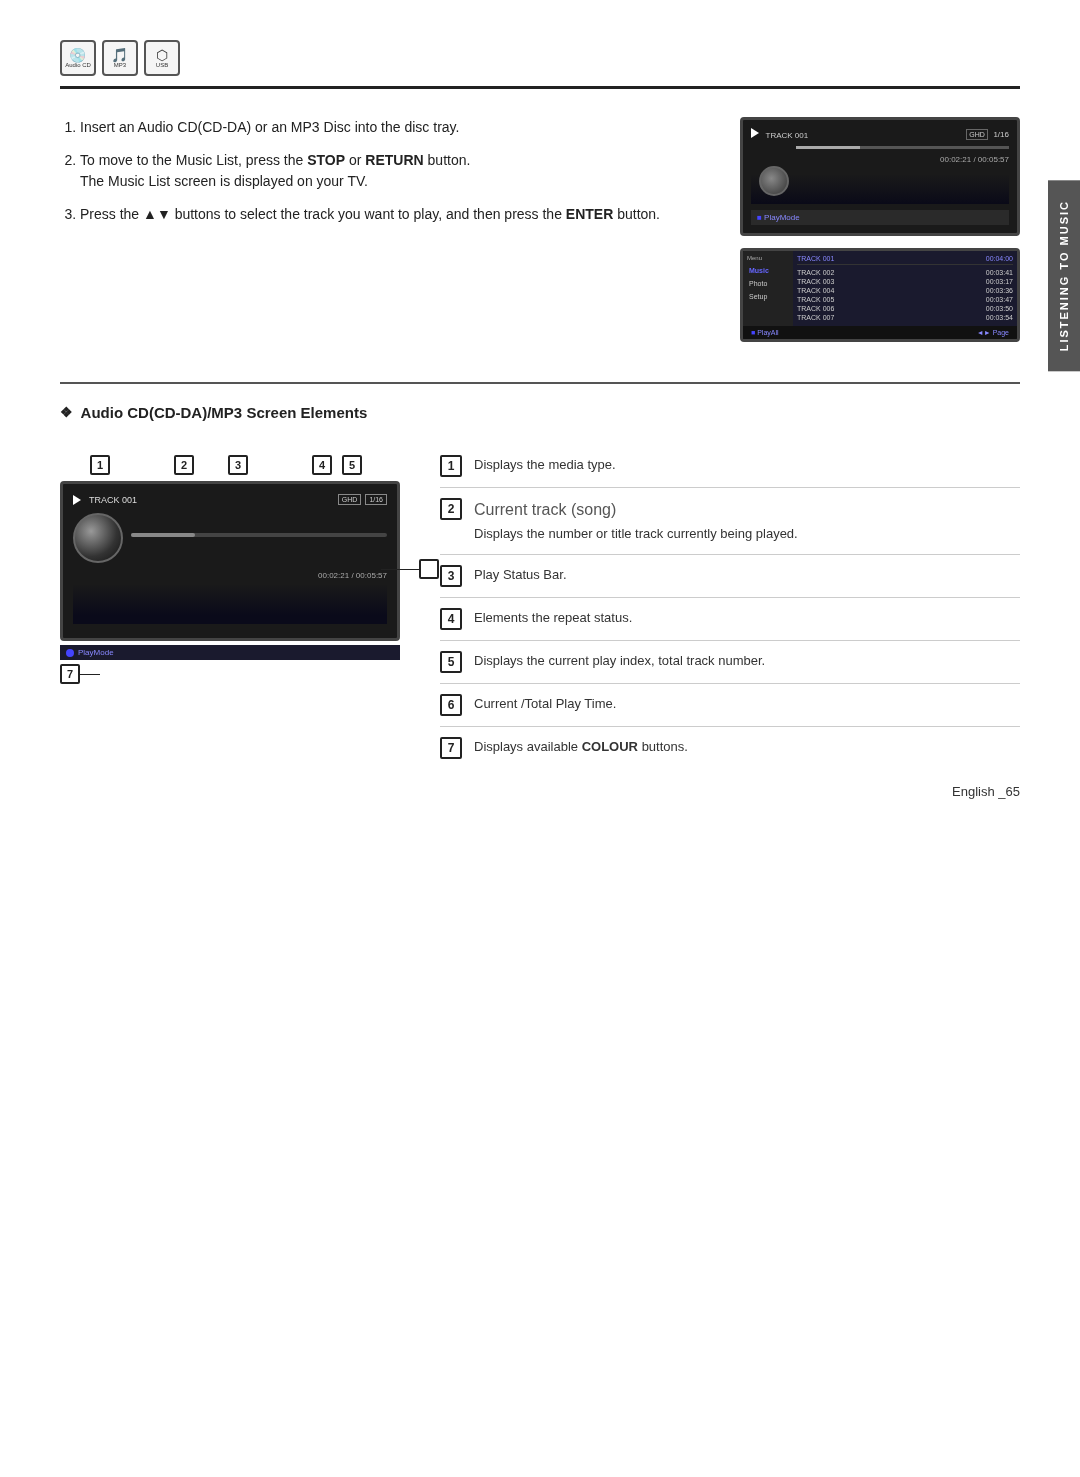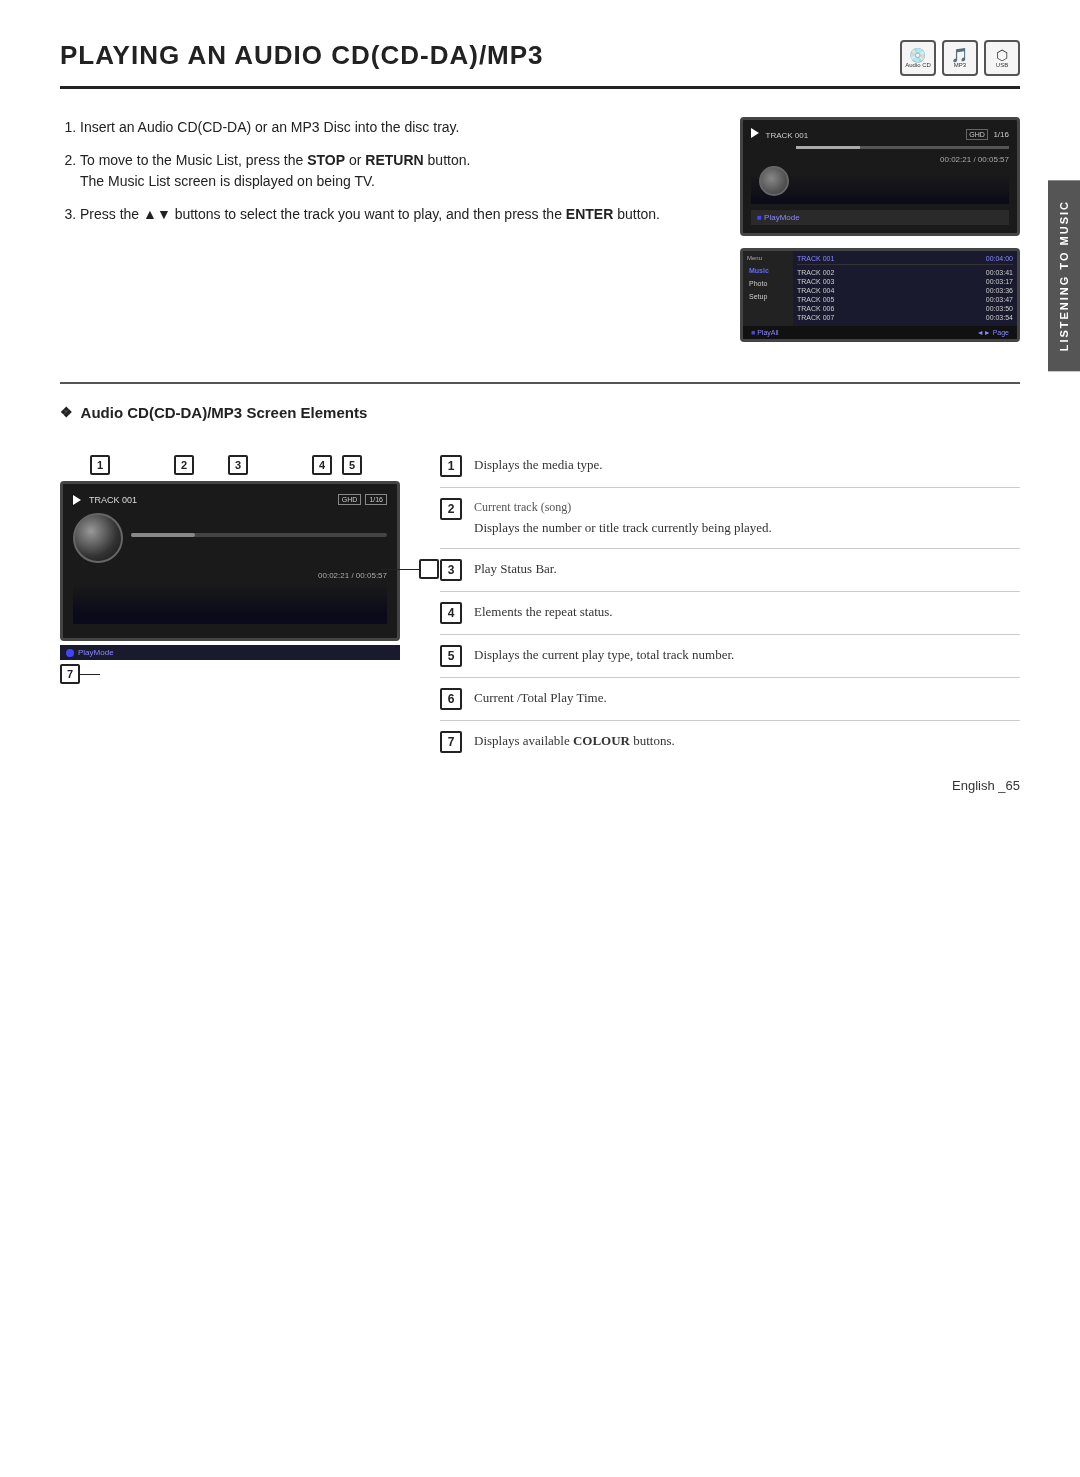--- a/index.html
+++ b/index.html
@@ -397,25 +397,24 @@
       justify-content: center;
       font-size: 12px;
       font-weight: bold;
       flex-shrink: 0;
       background: #fff;
     }
     .elem-text {
       font-size: 13px;
       line-height: 1.5;
       color: #333;
-      font-family: Liberation Serif, serif;
     }
     .elem-text b { font-weight: bold; }
     .elem-sub {
-      font-size: 12px;
+      font-size: 16px;
       color: #555;
       margin-bottom: 2px;
     }
 
     
     .page-footer {
       position: absolute;
       bottom: 30px;
       right: 60px;
       font-size: 13px;
@@ -425,21 +424,20 @@
 </head>
 <body>
 
 <div class="side-tab">
   <span>LISTENING TO MUSIC</span>
 </div>
 
 <div class="page-wrapper">
 
   <div class="page-header">
-    <h1 class="page-title">PLAYING AN AUDIO CD(CD-DA)/MP3</h1>
     <div class="header-icons">
       <div class="icon-badge">
         <span class="icon-sym">💿</span>
         <span style="font-size:6px">Audio CD</span>
       </div>
       <div class="icon-badge">
         <span class="icon-sym">🎵</span>
         <span style="font-size:6px">MP3</span>
       </div>
       <div class="icon-badge">
@@ -451,21 +449,21 @@
 
   <div class="main-content">
 
     <div class="instructions">
       <ol>
         <li>
           <span>Insert an Audio CD(CD-DA) or an MP3 Disc into the disc tray.</span>
         </li>
         <li>
           To move to the Music List, press the <b>STOP</b> or <b>RETURN</b> button.<br>
-          <span>The Music List screen is displayed on being TV.</span>
+          <span>The Music List screen is displayed on your TV.</span>
         </li>
         <li>
           Press the ▲▼ buttons to select the track you want to play, and then press the <b>ENTER</b> button.
         </li>
       </ol>
     </div>
 
     <div class="screens">
 
       <div class="tv-screen">
@@ -638,21 +636,21 @@
         <div class="elem-row">
           <div class="elem-num">4</div>
           <div class="elem-text">
             <span>Elements the repeat status.</span>
           </div>
         </div>
 
         <div class="elem-row">
           <div class="elem-num">5</div>
           <div class="elem-text">
-            <span>Displays the current play type, total track number.</span>
+            <span>Displays the current play index, total track number.</span>
           </div>
         </div>
 
         <div class="elem-row">
           <div class="elem-num">6</div>
           <div class="elem-text">
             <span>Current /Total Play Time.</span>
           </div>
         </div>
 

